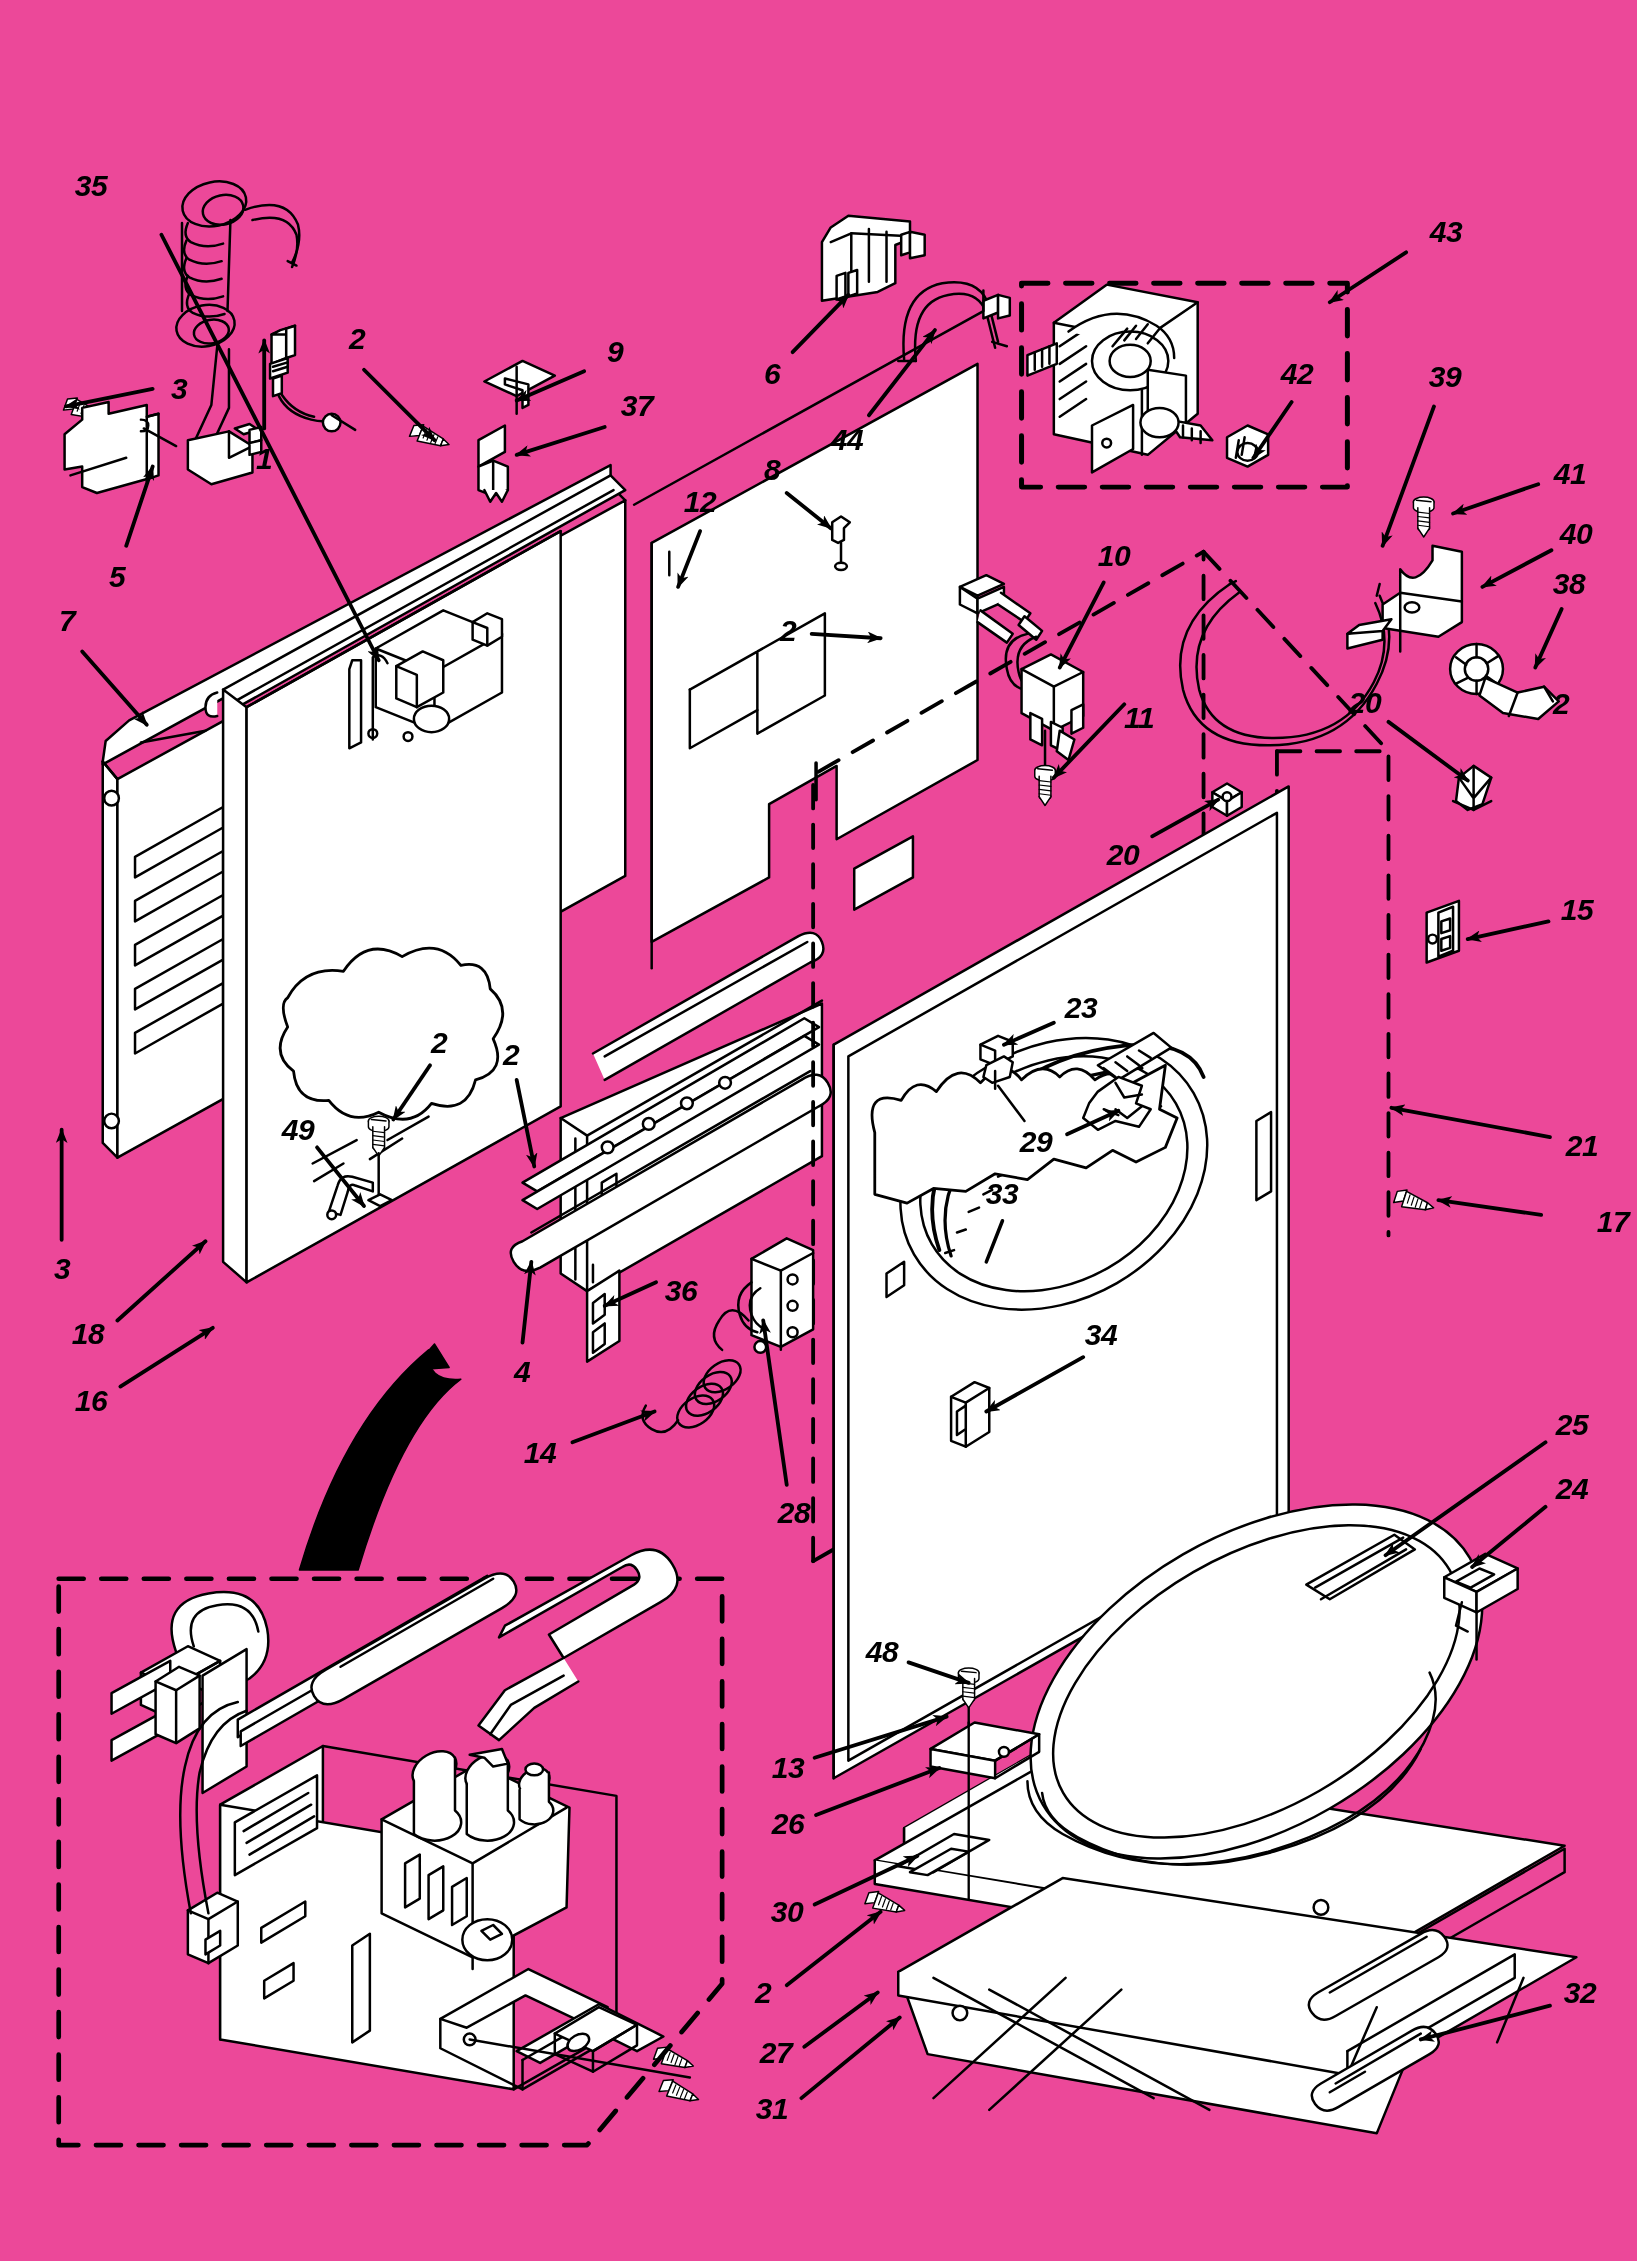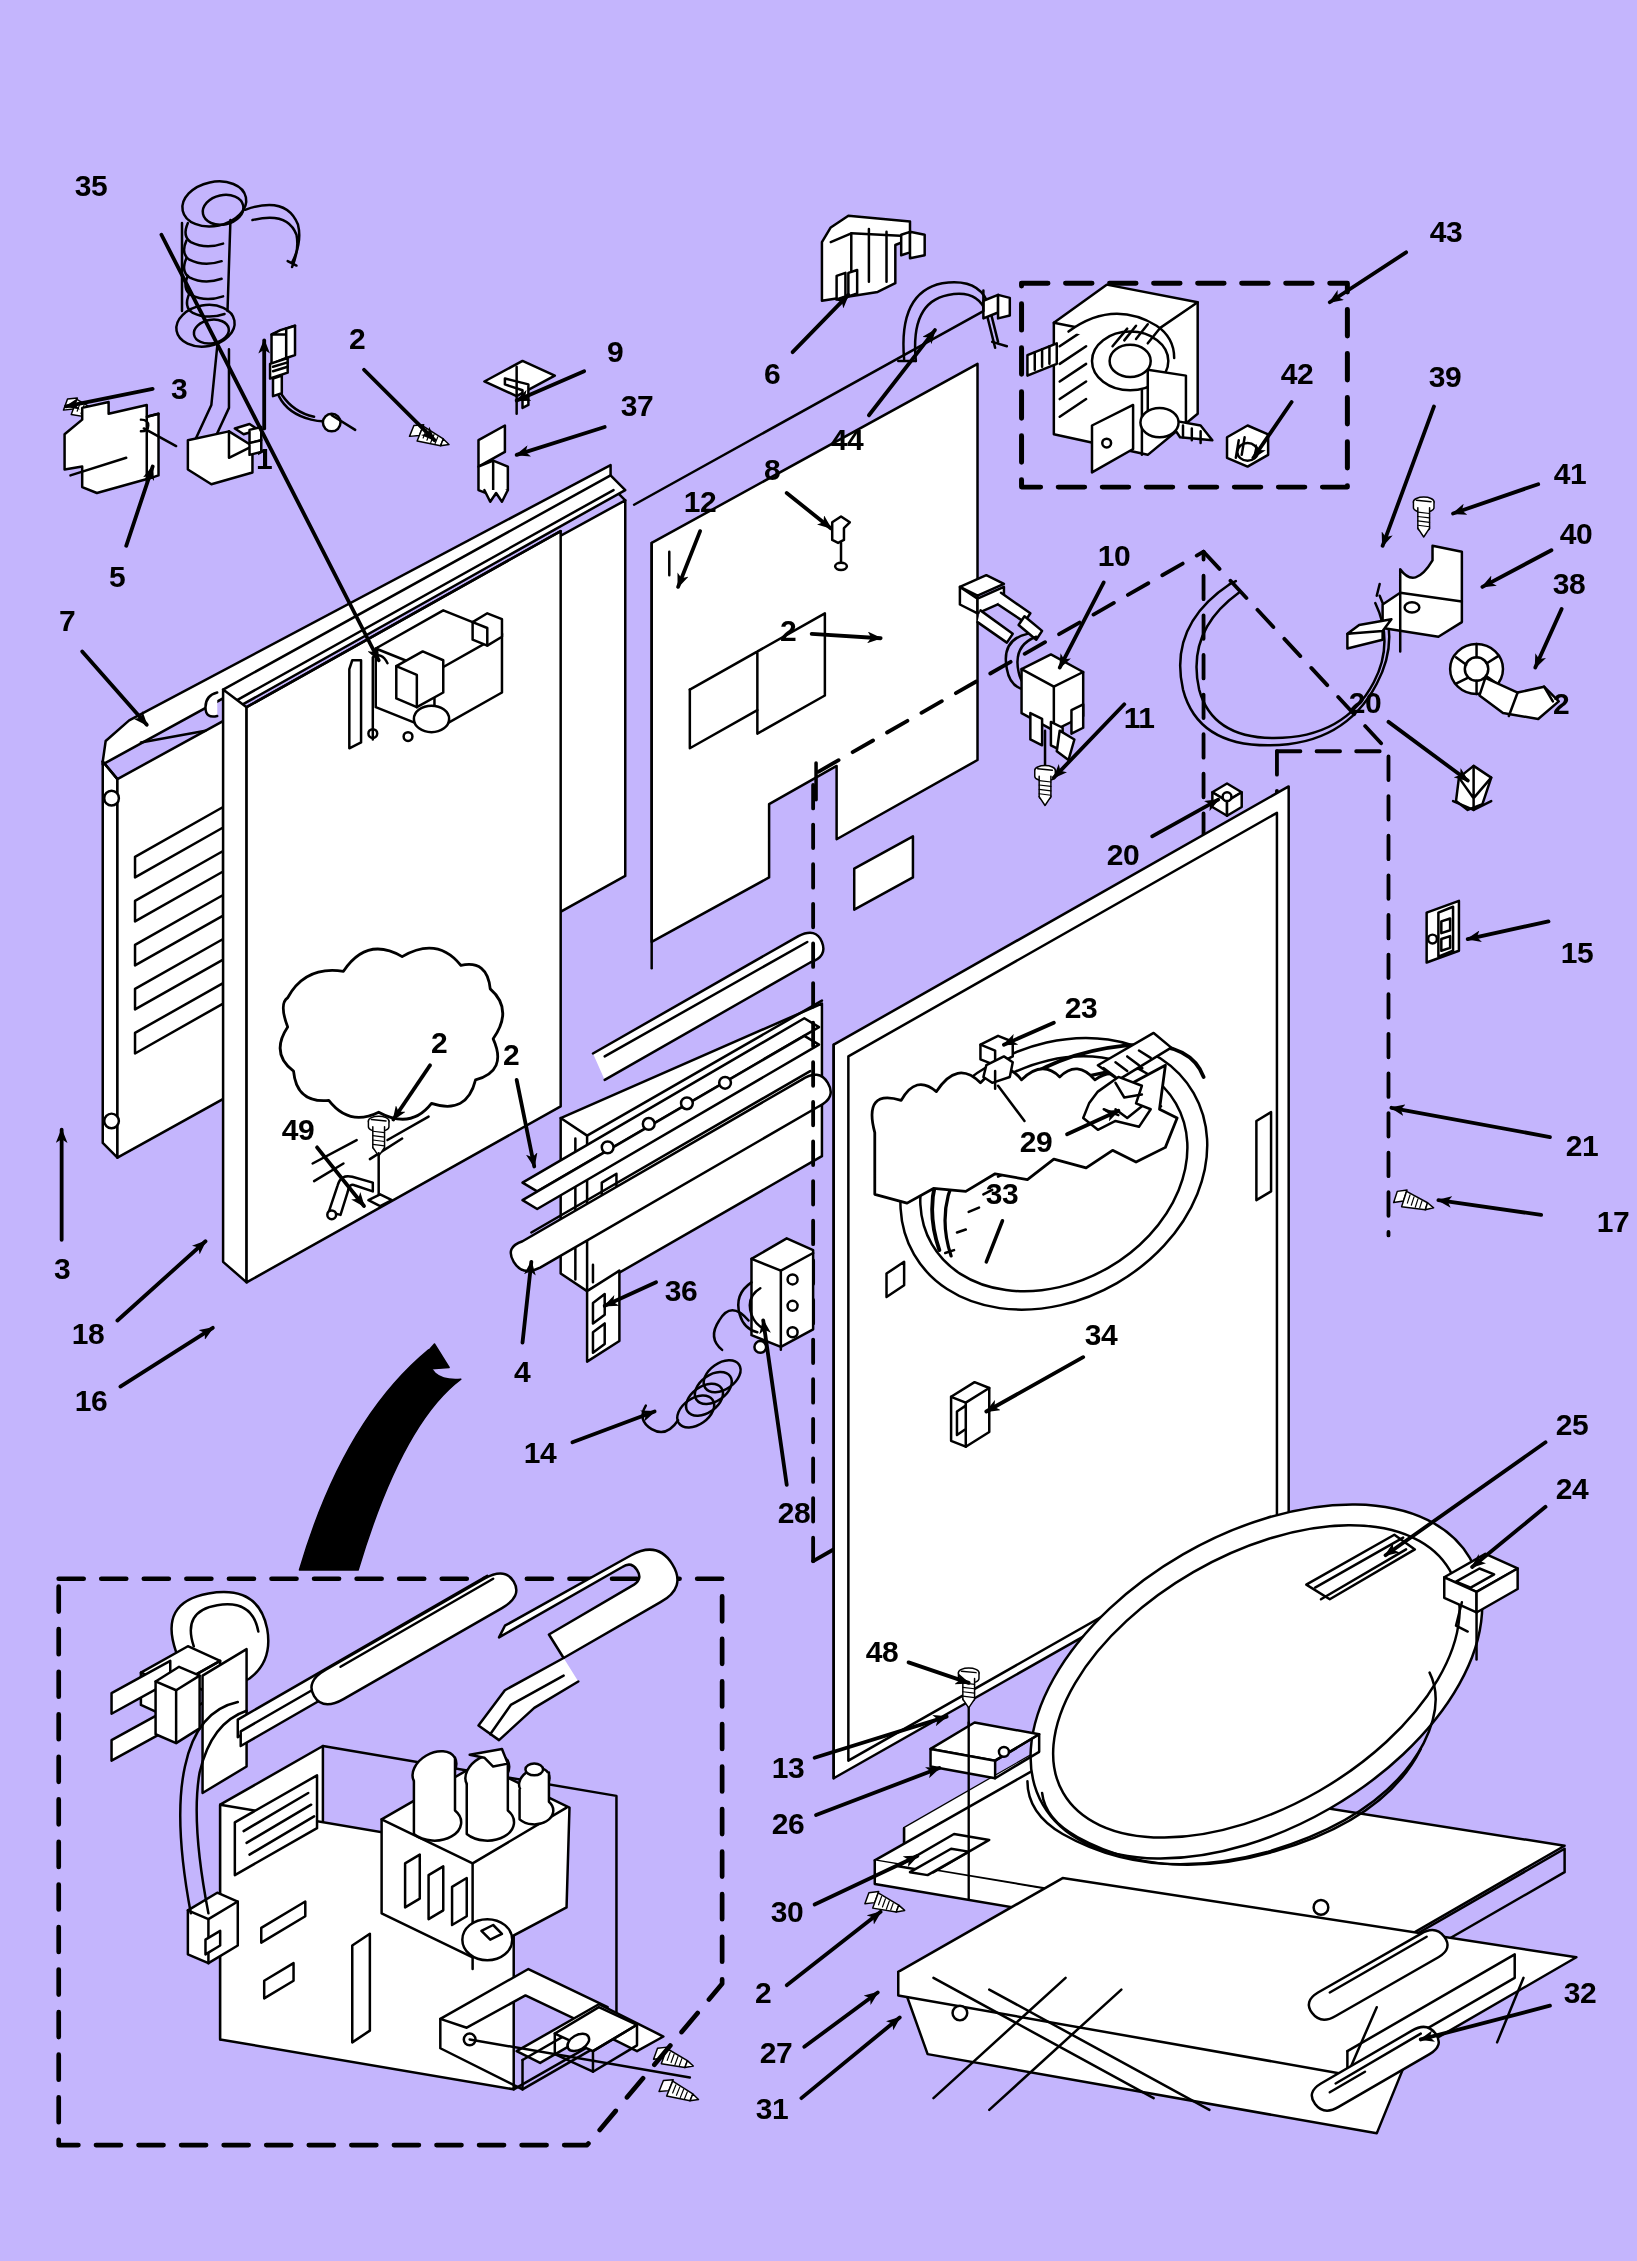--- a/index.html
+++ b/index.html
@@ -1,17 +1,17 @@
 <!DOCTYPE html>
 <html style="font-size:7.8px"><head>
 <meta charset="utf-8">
 <style>
   html,body{margin:0;padding:0;background:#fff;}
   body{font-family:"Liberation Sans",sans-serif;}
-  #sheet{position:relative;width:1638px;height:2261px;background:#c4b5fd;overflow:hidden;}
+  #sheet{position:relative;width:1638px;height:2261px;background:#ec4899;overflow:hidden;font-style:italic;}
   #art{position:absolute;left:0;top:0;width:1638px;height:2261px;}
   .callout{
     position:absolute;
     font-family:"Liberation Sans",sans-serif;
     font-weight:700;
     font-size:30px;
     line-height:1;
     color:#000;
     white-space:nowrap;
     letter-spacing:-0.5px;
@@ -595,21 +595,21 @@
       <div class="callout" style="left: 1297px; top: 374px;">42</div>
       <div class="callout" style="left: 1445px; top: 377px;">39</div>
       <div class="callout" style="left: 1570px; top: 474px;">41</div>
       <div class="callout" style="left: 1576px; top: 534px;">40</div>
       <div class="callout" style="left: 1569px; top: 584px;">38</div>
       <div class="callout" style="left: 788px; top: 631px;">2</div>
       <div class="callout" style="left: 1114px; top: 556px;">10</div>
       <div class="callout" style="left: 1139px; top: 678px; margin-top: 40px;">11</div>
       <div class="callout" style="left: 1365px; top: 703px;">20</div>
       <div class="callout" style="left: 1123px; top: 855px;">20</div>
-      <div class="callout" style="left: 1577px; top: 910px; margin-top: 43px;">15</div>
+      <div class="callout" style="left: 1577px; top: 910px;">15</div>
       <div class="callout" style="left: 62px; top: 1269px;">3</div>
       <div class="callout" style="left: 88px; top: 1334px;">18</div>
       <div class="callout" style="left: 91px; top: 1401px;">16</div>
       <div class="callout" style="left: 298px; top: 1130px;">49</div>
       <div class="callout" style="left: 439px; top: 1043px;">2</div>
       <div class="callout" style="left: 511px; top: 1055px;">2</div>
       <div class="callout" style="left: 522px; top: 1372px;">4</div>
       <div class="callout" style="left: 681px; top: 1265px; margin-top: 26px;">36</div>
       <div class="callout" style="left: 540px; top: 1453px;">14</div>
       <div class="callout" style="left: 794px; top: 1513px;">28</div>

